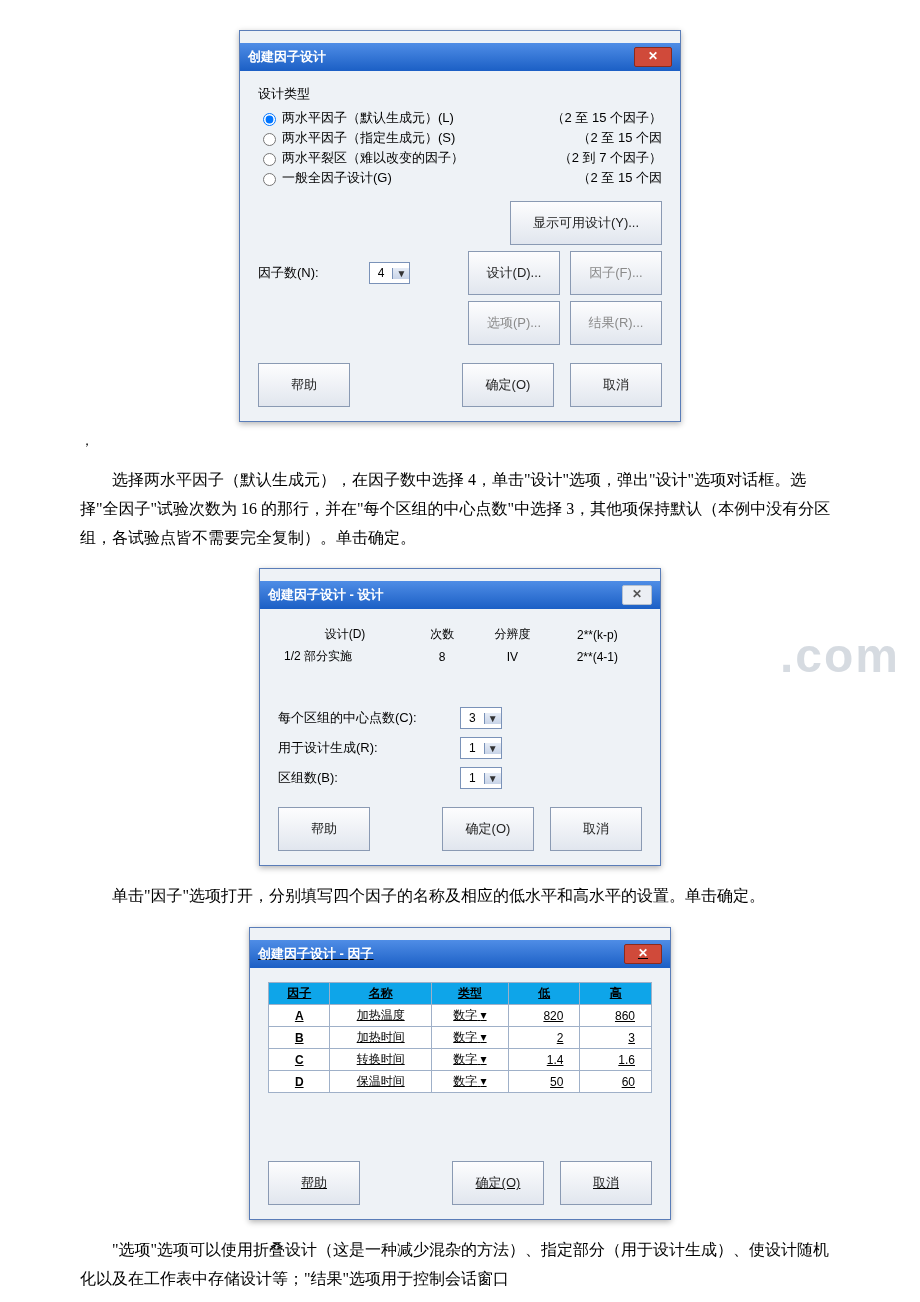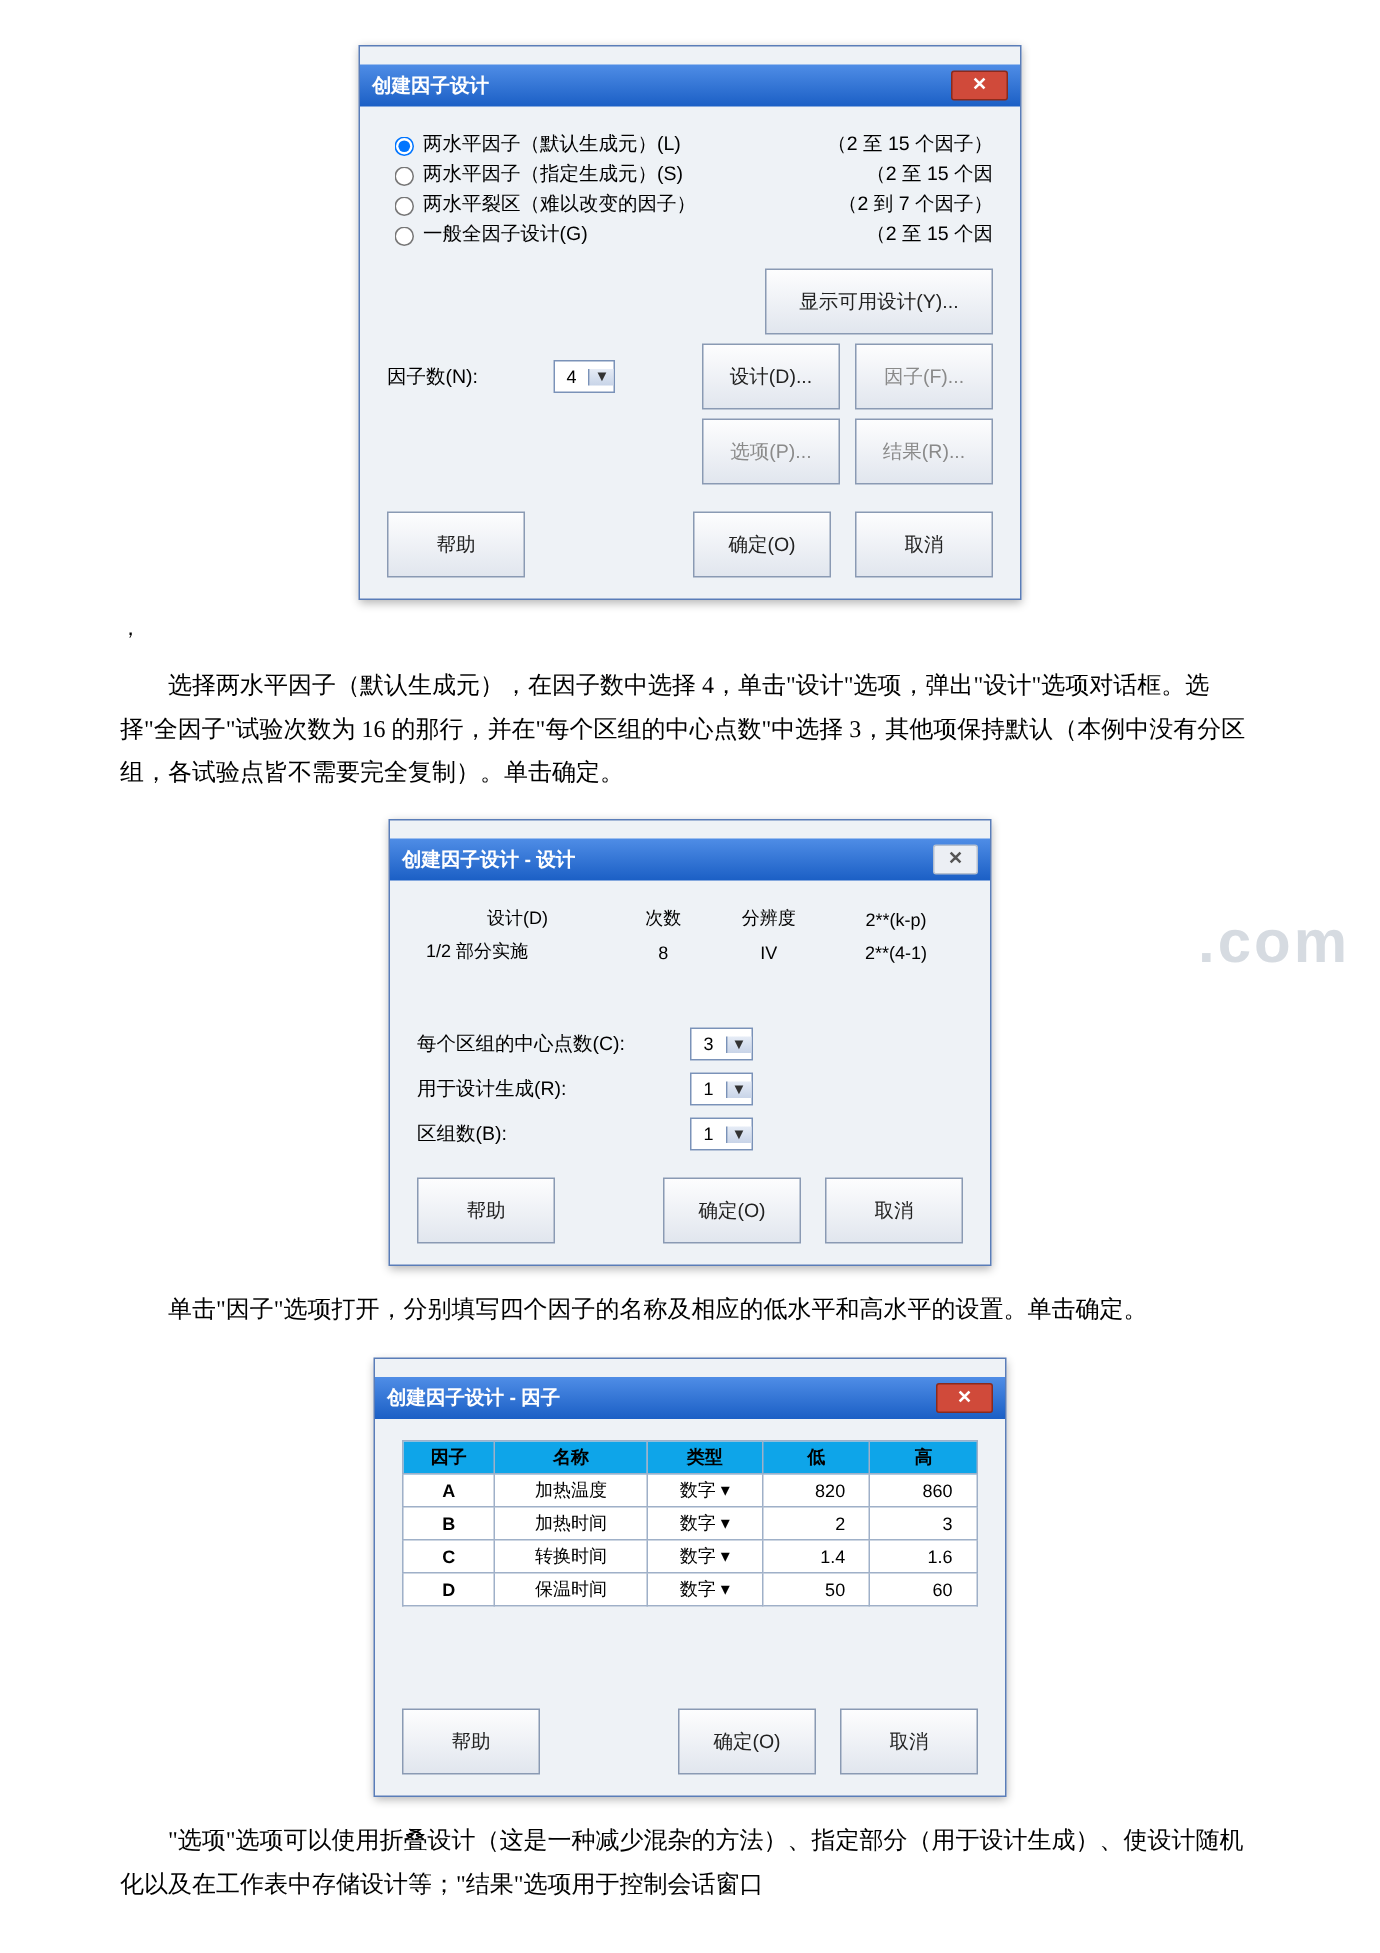--- a/index.html
+++ b/index.html
@@ -149,40 +149,41 @@
     border: 1px solid #9fb0c8;
     padding: 2px 6px;
     background: #fff;
     text-align: center;
   }
   .factor-table th { background: #0ea5e9; font-weight: bold; }
   .factor-table td.num { text-align: right; padding-right: 16px;}
   .wm {
     position:absolute;
     color: rgba(180,190,200,0.55);
-    font-size: 40px;
+    font-size: 48px;
     font-weight: bold;
     font-family: Arial, sans-serif;
     letter-spacing: 2px;
     pointer-events:none;
   }
   .dlg1 { width: 440px; }
   .dlg2 { width: 400px; }
-  .dlg3 { width: 420px; }
+  .dlg3 { width: 420px; text-decoration: underline; }
   .right-block { display:flex; flex-direction:column; align-items:flex-end; gap:6px; }
 </style>
 </head>
 <body>
 
 <div class="dialog dlg1">
   <div class="titlebar">
     <span>创建因子设计</span>
     <span class="close-x">✕</span>
   </div>
   <div class="dlg-body">
+    <div class="group-label">设计类型</div>
 
     <div class="radio-row">
       <input type="radio" checked="" style="">
       <span>两水平因子（默认生成元）(L)</span>
       <span class="spacer"></span>
       <span>（2 至 15 个因子）</span>
     </div>
     <div class="radio-row">
       <input type="radio" style="">
       <span>两水平因子（指定生成元）(S)</span>

